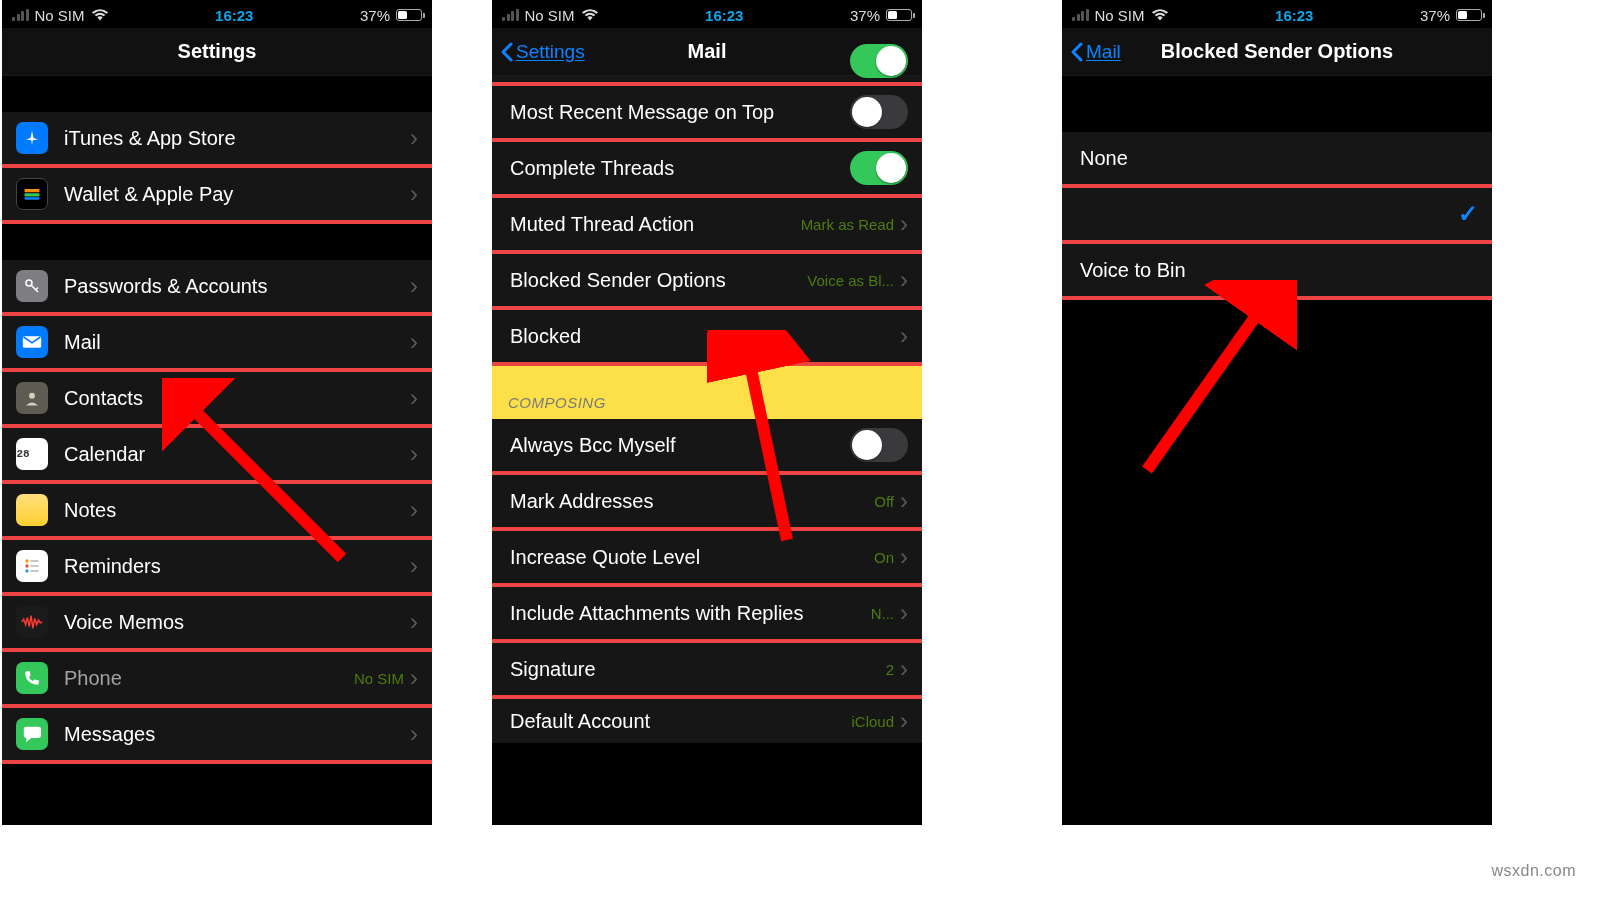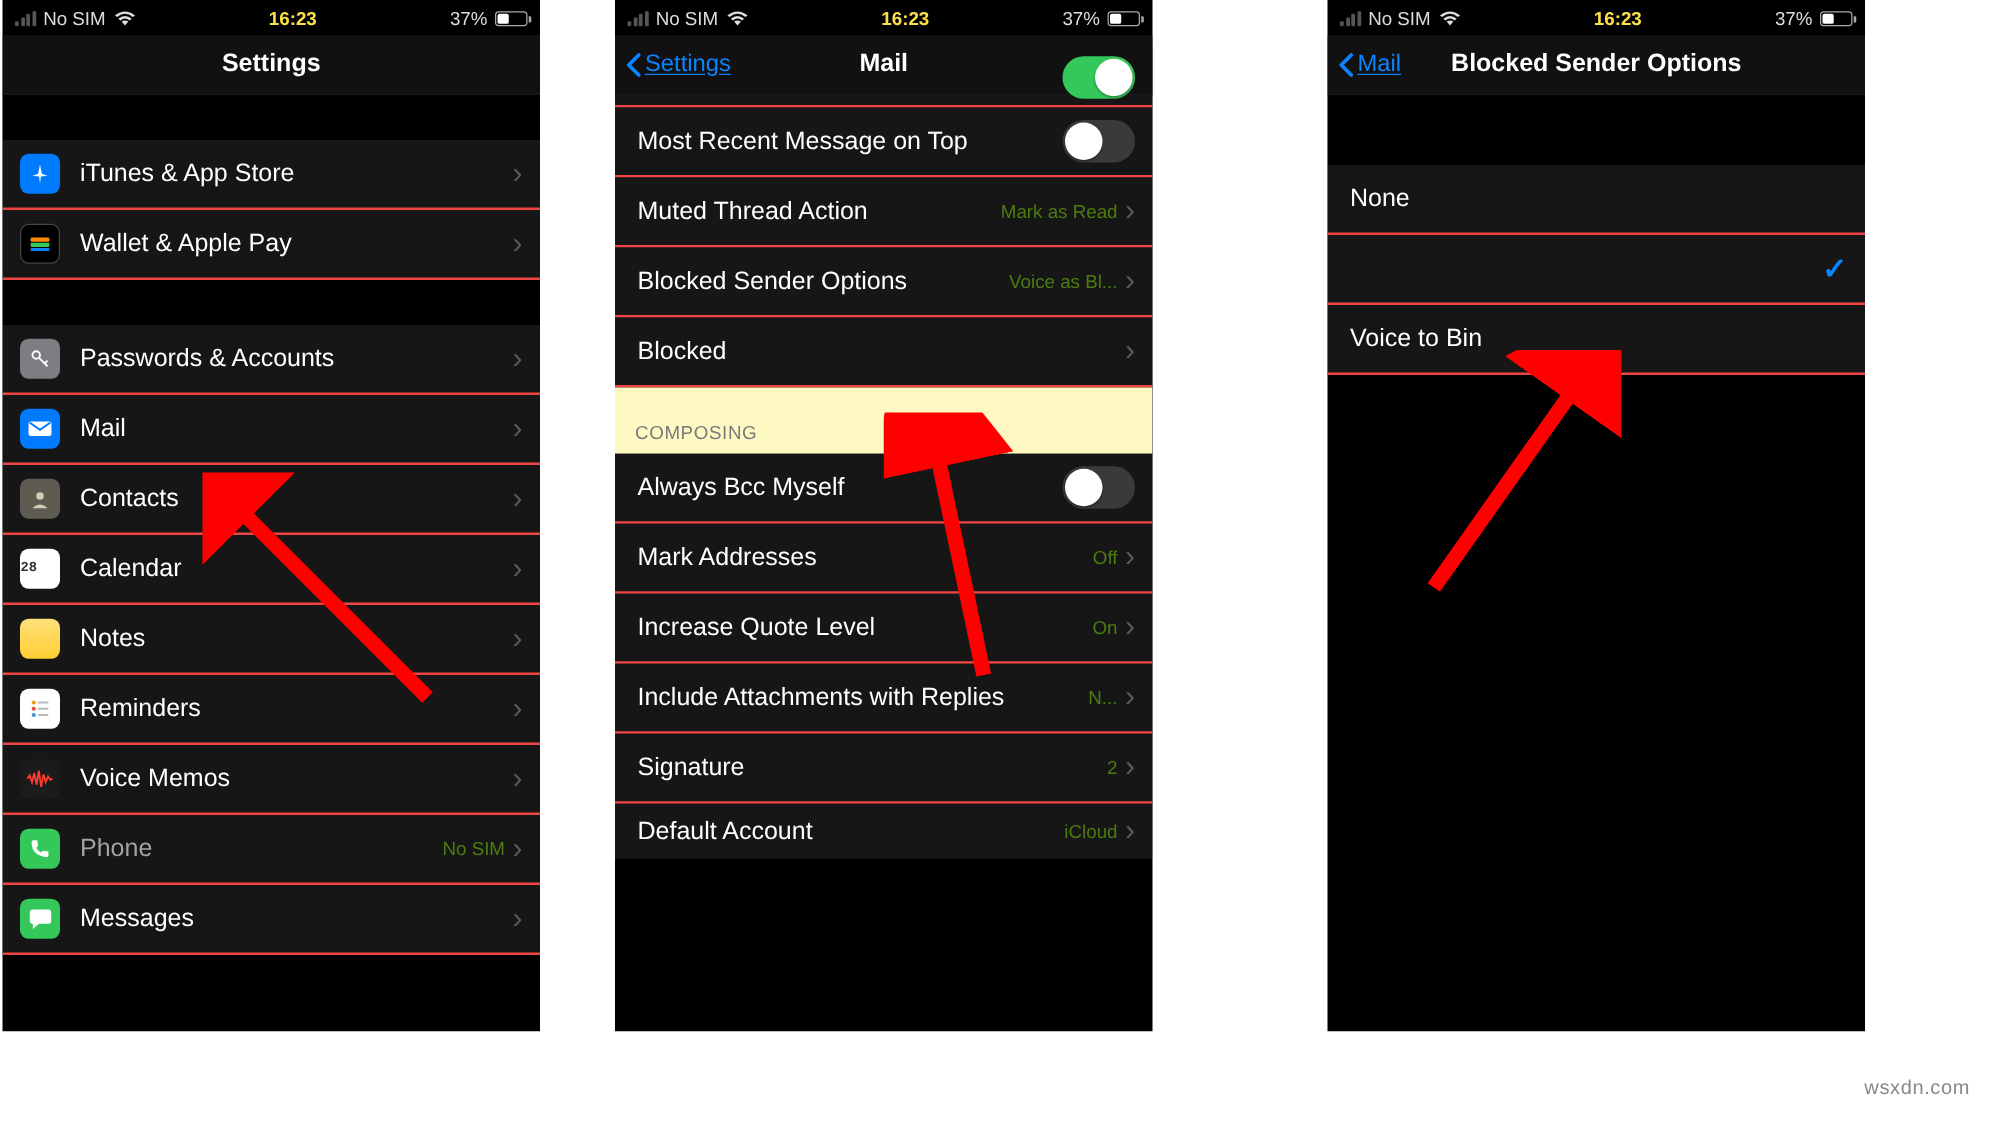--- a/index.html
+++ b/index.html
@@ -35,21 +35,21 @@
   .status-bar {
     display: flex;
     align-items: center;
     justify-content: space-between;
     padding: 6px 10px 4px 10px;
     font-size: 15px;
     color: #ddd;
     height: 28px;
   }
   .status-left, .status-right { display: flex; align-items: center; gap: 6px; }
-  .status-center { font-weight: 600; color: #fde047; }
+  .status-center { font-weight: 600; color: #0ea5e9; }
   .bars { display: inline-flex; align-items: flex-end; gap: 1.5px; }
   .bars span { width: 3px; background: #555; border-radius: 1px; }
   .bars span:nth-child(1){height:4px;} .bars span:nth-child(2){height:7px;}
   .bars span:nth-child(3){height:10px;} .bars span:nth-child(4){height:12px;}
   .wifi-icon { width: 18px; height: 14px; }
   .battery {
     width: 26px; height: 12px; border: 1.5px solid #aaa; border-radius: 3px;
     position: relative; display: inline-block;
   }
   .battery::after{
@@ -75,21 +75,21 @@
     position: absolute; left: 8px; top: 50%; transform: translateY(-50%);
     color: #0b84ff; font-size: 19px; display: flex; align-items: center;
     gap: 2px; cursor: pointer;
   }
   .nav-back span { text-decoration: underline; text-underline-offset: 2px; }
   
   .list { flex: 1; overflow: hidden; }
   .group-gap { height: 36px; background: #000; }
   .cell {
     display: flex; align-items: center; background: #161616;
-    border-bottom: 2px solid #ef4444; padding: 0 14px;
+    border-bottom: 4px solid #ef4444; padding: 0 14px;
     height: 56px; font-size: 20px;
   }
   .cell:first-child { border-top: 1px solid #282828; }
   .cell .app-icon {
     width: 32px; height: 32px; border-radius: 7px; margin-right: 16px;
     flex: none; display:flex; align-items:center; justify-content:center;
     font-size: 18px; color:#fff;
   }
   .cell .label { flex: none; }
   .cell .spacer { flex: 1; }
@@ -107,21 +107,21 @@
     position: absolute; top: 2px; width: 30px; height: 30px;
     background: #fff; border-radius: 50%; box-shadow: 0 1px 2px rgba(0,0,0,.4);
   }
   .toggle.on { background: #34c759; }
   .toggle.on .knob { right: 2px; }
   .toggle.off { background: #3a3a3c; }
   .toggle.off .knob { left: 2px; }
   
   .section-header {
     padding: 28px 16px 8px 16px; font-size: 15px;
-    color: #7a7a7a; letter-spacing: 0.5px; background:#fef9c3;
+    color: #7a7a7a; letter-spacing: 0.5px; background:#fde047;font-style:italic;
   }
   
   .check { color:#0b84ff; font-size: 24px; font-weight: 700; }
   
   .noicon .cell { padding-left: 18px; }
   
   .attrib {
     position: absolute; right: 24px; bottom: 20px; font-size: 16px;
     color: #888; font-family: Verdana, sans-serif; letter-spacing: .5px;
   }
@@ -338,20 +338,27 @@
           </div>
       </div>
       <div class="cell">
         <span class="label">Most Recent Message on Top</span>
         <span class="spacer"></span>
         <div class="toggle off">
             <div class="knob"></div>
           </div>
       </div>
       <div class="cell">
+        <span class="label">Complete Threads</span>
+        <span class="spacer"></span>
+        <div class="toggle on">
+            <div class="knob"></div>
+          </div>
+      </div>
+      <div class="cell">
         <span class="label">Muted Thread Action</span>
         <span class="spacer"></span>
         <span class="value">Mark as Read</span>
         <span class="chev">›</span>
       </div>
       <div class="cell">
         <span class="label">Blocked Sender Options</span>
         <span class="spacer"></span>
         <span class="value">Voice as Bl...</span>
         <span class="chev">›</span>

